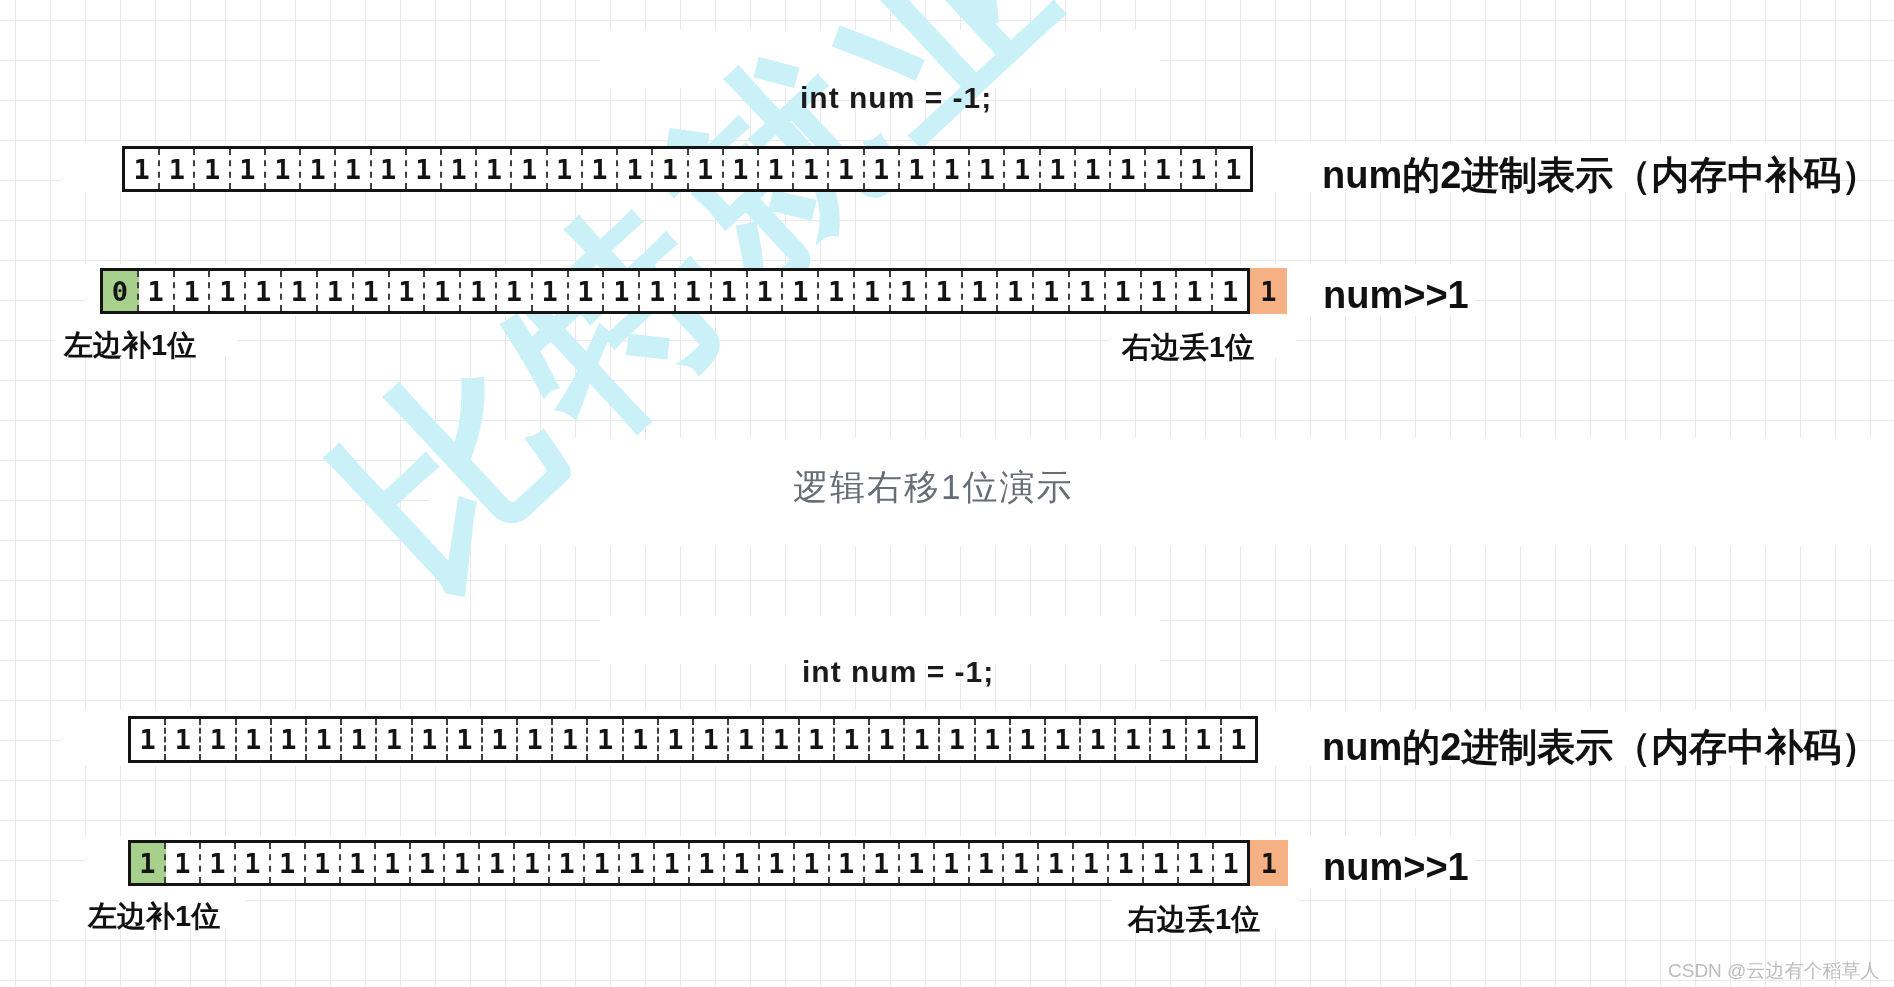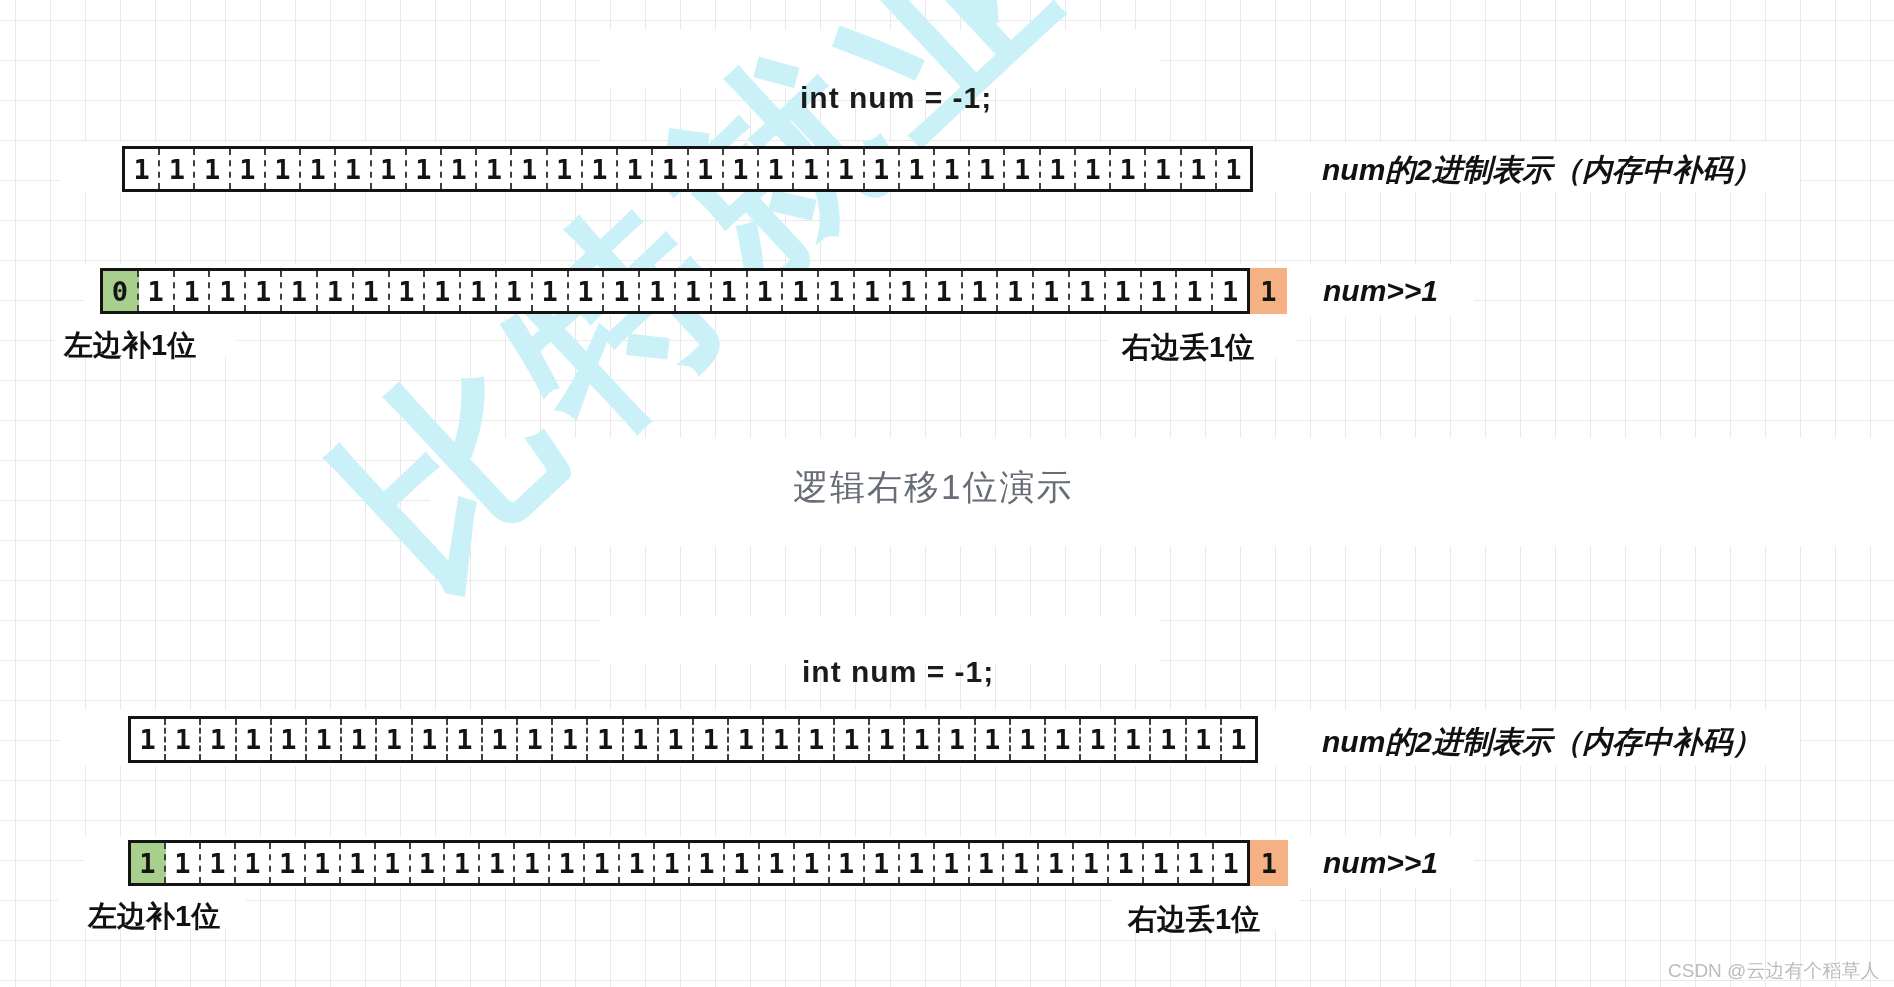--- a/index.html
+++ b/index.html
@@ -20,21 +20,21 @@
   .bitrow{display:flex;box-sizing:border-box;border:3px solid #141414;background:#fff;}
   .bit{flex:1 1 0;display:flex;align-items:center;justify-content:center;
     border-right:2px dashed #3f3f3f;font-family:"DejaVu Sans Mono",monospace;
     font-weight:bold;font-size:27px;color:#141414;background:#fff;}
   .bits{display:contents;}
   .bits .bit:last-child{border-right:none;}
   .bit.green{background:var(--green-fill,#a8d08d);}
   .dropped{display:flex;align-items:center;justify-content:center;box-sizing:border-box;
     background:var(--orange-fill,#f5b183);font-family:"DejaVu Sans Mono",monospace;
     font-weight:bold;font-size:27px;color:#141414;}
-  .row-label{font-size:30px;font-weight:bold;color:#111;white-space:nowrap;font-style:italic;}
+  .row-label{font-size:38px;font-weight:bold;color:#111;white-space:nowrap;}
   .note{font-size:29px;font-weight:bold;color:#111;white-space:nowrap;margin-top:8px;}
   .caption{font-size:35px;color:var(--caption-color,#676d76);white-space:nowrap;letter-spacing:2px;}
   .csdn{font-size:19px;color:var(--csdn-color,#bcbcbc);white-space:nowrap;}
 </style>
 </head>
 <body>
 
 <div class="page">
 
   <div class="band" style="left:600px;top:30px;width:560px;height:58px"></div>

